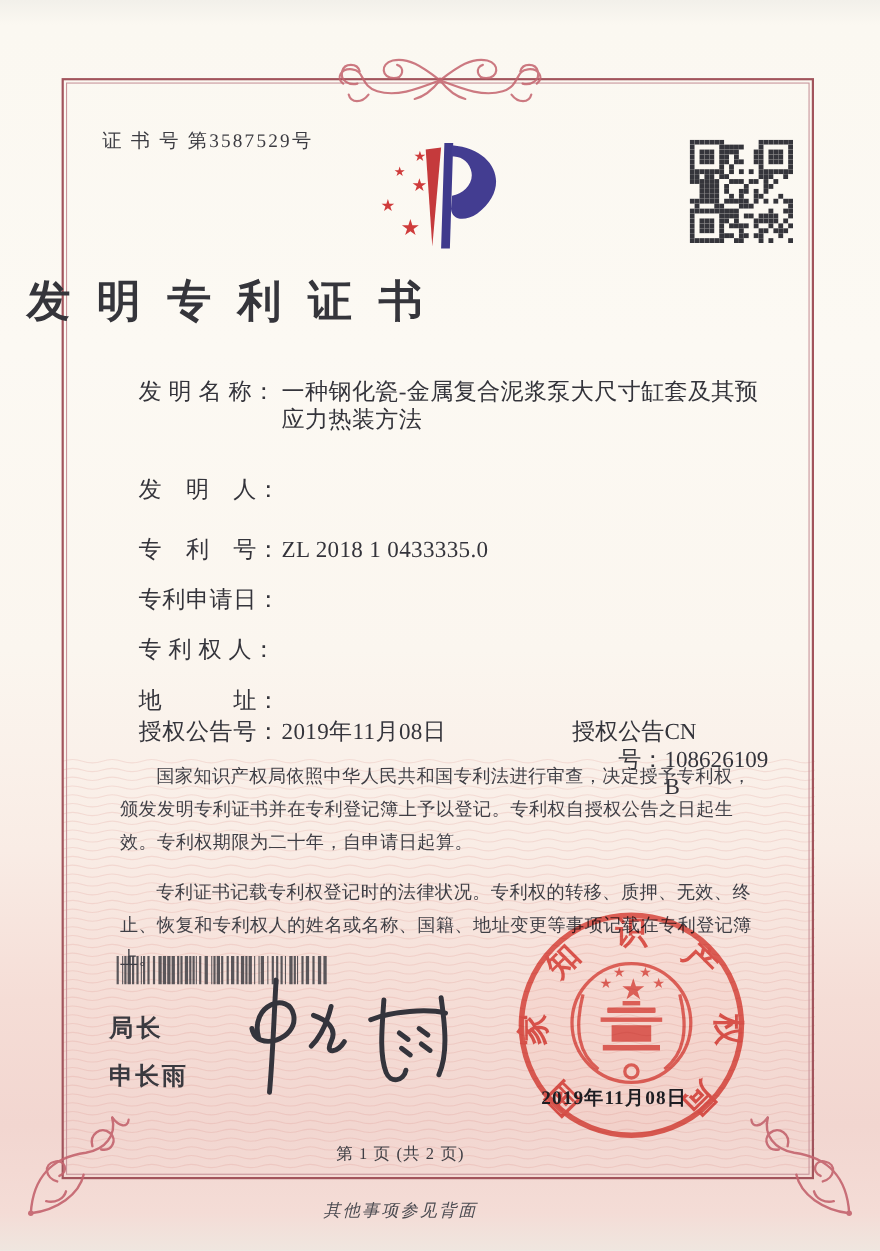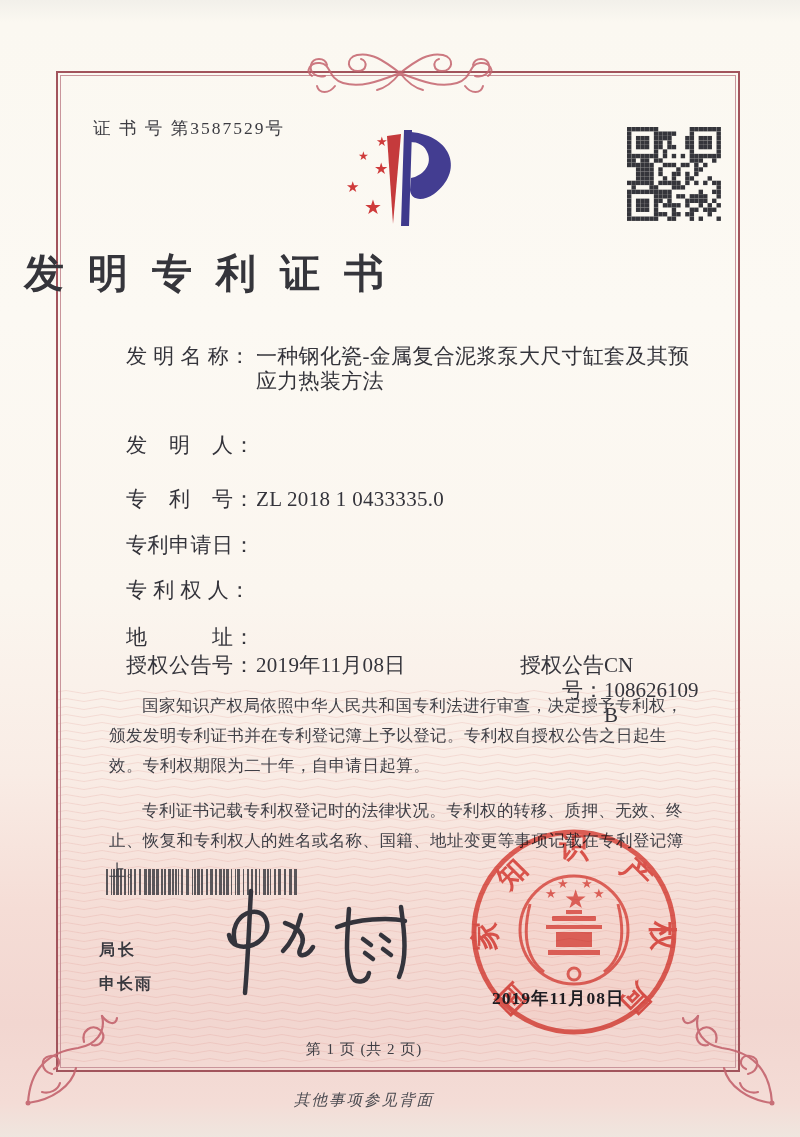--- a/index.html
+++ b/index.html
@@ -34,21 +34,21 @@
   .frow .lbl{width:130px;flex:0 0 130px;letter-spacing:.5px;}
   .frow .val{flex:1;letter-spacing:.3px;}
   .r1{margin-bottom:39px;} .r2{margin-bottom:29px;} .r3{margin-bottom:21px;}
   .r4{margin-bottom:20px;} .r5{margin-bottom:22px;}
   .r6{line-height:24px;margin-bottom:4px;} .r6 .val{max-width:440px;}
   .r7{position:relative;}
   .r7 .grp2{position:absolute;left:366px;top:0;display:flex;}
   .r7 .lbl2{width:112px;flex:0 0 112px;text-align:right;}
   .paras{position:absolute;left:94px;top:676px;width:618px;color:#3f3f46;}
   .paras p{margin:15px;text-indent:2em;font-size:16.5px;line-height:30px;letter-spacing:.4px;}
-  .director{position:absolute;left:99px;top:920px;color:#3a3a40;font-size:16px;letter-spacing:3px;font-weight:600;margin-top:20px;}
+  .director{position:absolute;left:99px;top:920px;color:#3a3a40;font-size:22px;letter-spacing:3px;font-weight:600;}
   .director .name{margin-top:13px;letter-spacing:2px;}
   .seal-date{
     position:absolute;left:492px;top:986px;color:#1d1d22;
     font-size:17.5px;letter-spacing:1px;font-weight:600;
   }
   .page-info{position:absolute;left:0;top:1040px;width:728px;text-align:center;
     font-size:15px;color:#3e3e44;letter-spacing:1px;}
   .back-note{position:absolute;left:0;top:1090px;width:728px;text-align:center;
     font-size:15.5px;color:#4c4c52;font-style:italic;letter-spacing:2px;}
   svg{display:block;}

